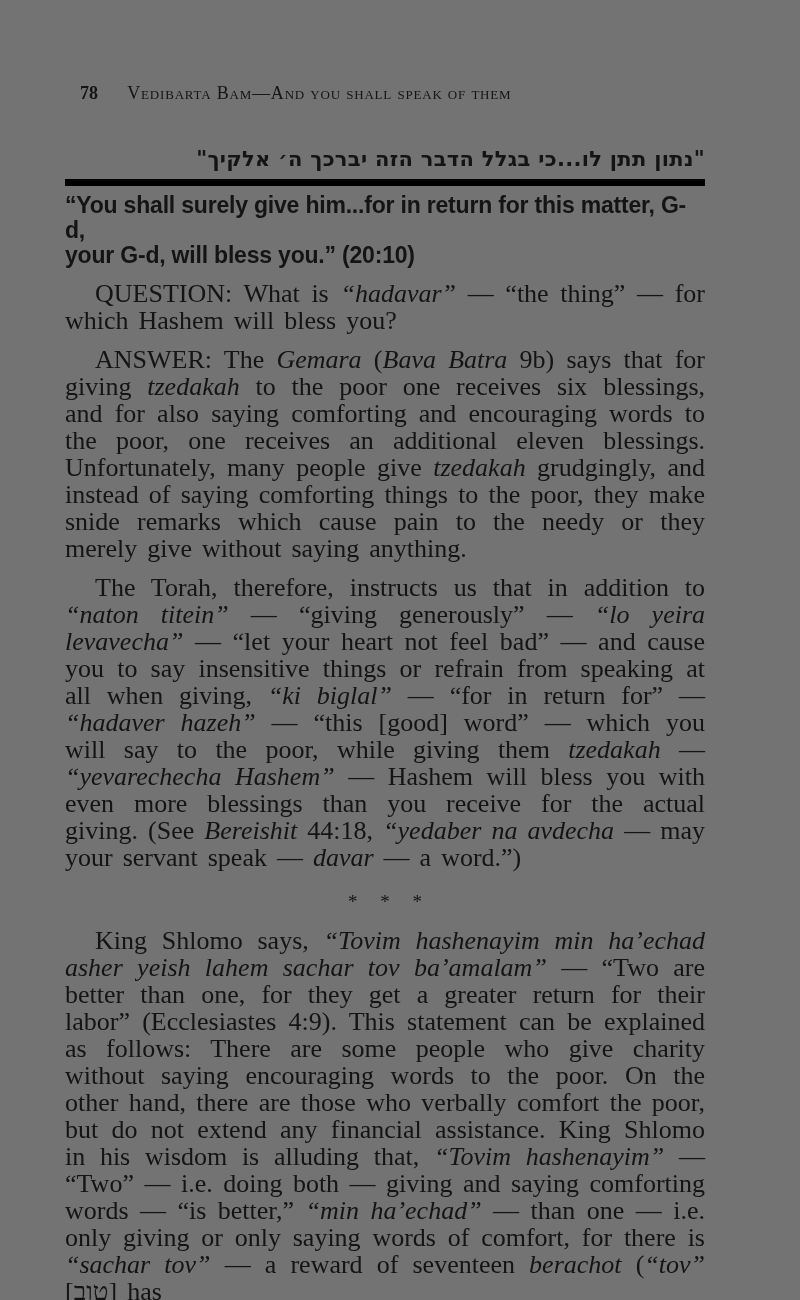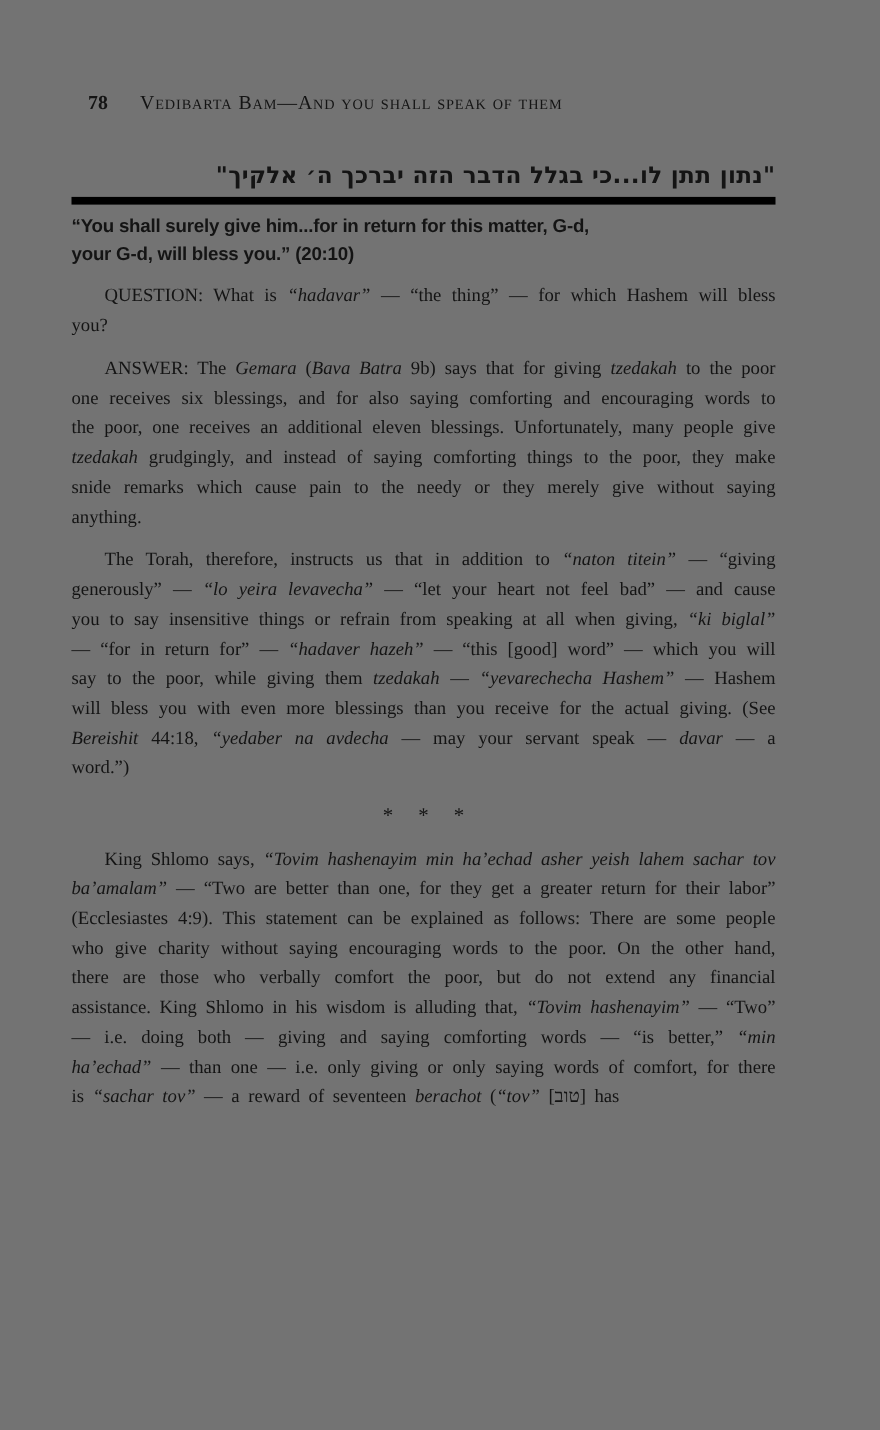--- a/index.html
+++ b/index.html
@@ -42,28 +42,28 @@
   }
   .rule {
     margin-top: 5px;
     height: 7px;
     background: #000000;
   }
   .caption {
     margin-top: 7px;
     font-family: "Liberation Sans", sans-serif;
     font-weight: 700;
-    font-size: 17px;
+    font-size: 23px;
     line-height: 25px;
     letter-spacing: -0.2px;
   }
   p.body {
     margin: 12px 0 0 0;
     font-family: "Liberation Serif", serif;
-    font-size: 17px;
+    font-size: 26px;
     line-height: 27px;
     text-align: justify;
     text-indent: 30px;
     word-spacing: 3.5px;
   }
   .it { font-style: italic; }
   .divider {
     margin: 17px 0 4px 0;
     font-family: "Liberation Serif", serif;
     font-size: 19px;

